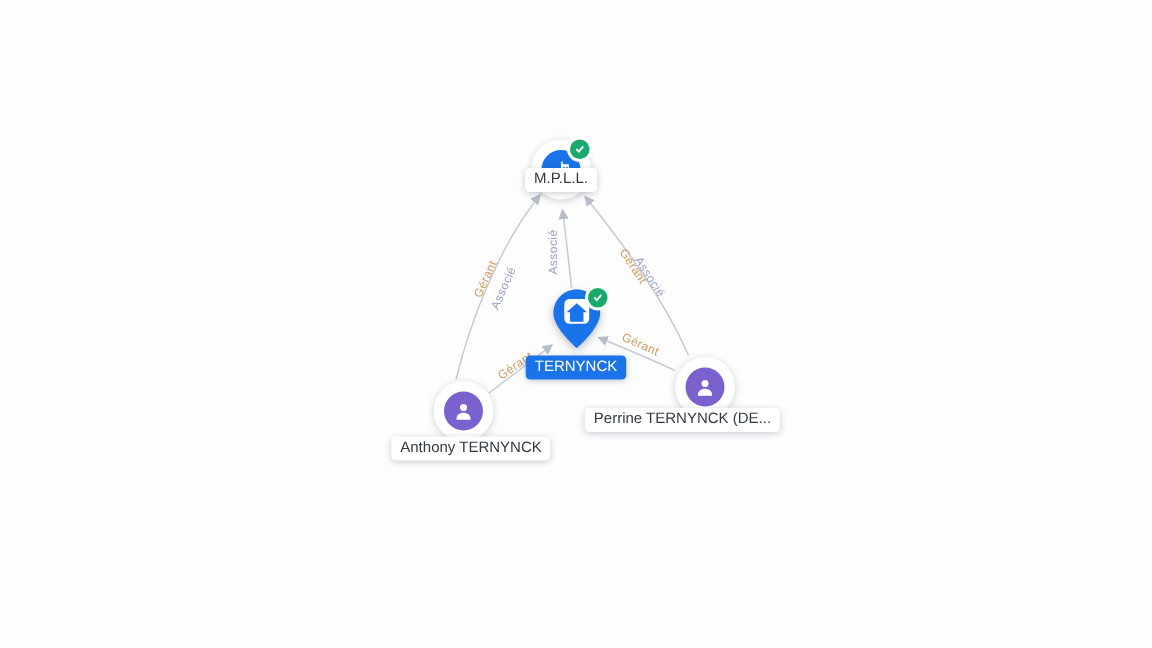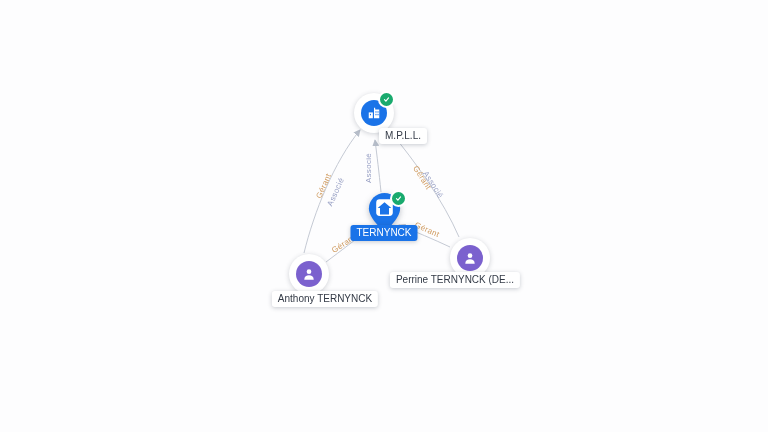--- a/index.html
+++ b/index.html
@@ -87,49 +87,49 @@
           <rect x="5" y="13.5" width="1.8" height="2.4" fill="#1a73e8"></rect>
           <rect x="12" y="3" width="2" height="4" fill="#ffffff"></rect>
         </svg>
       </div>
       <div class="badge" style="right:-1px;top:-2px;">
         <svg width="7" height="7" viewBox="0 0 24 24">
           <path d="M5 12.5l5 5 9-11" stroke="#ffffff" stroke-width="4" fill="none" stroke-linecap="round"></path>
         </svg>
       </div>
     </div>
-    <div class="pill" style="left:374px;top:128px;margin-left:29px;">M.P.L.L.</div>
+    <div class="pill" style="left:374px;top:112px;">M.P.L.L.</div>
   </div>
 
   <div class="node">
     <div class="pin-wrap">
       <svg width="37" height="41" viewBox="0 0 36 42">
         <path d="M18 1 C9.2 1 2 8.2 2 17 c0 10.5 16 24 16 24 s16 -13.5 16 -24 C34 8.2 26.8 1 18 1 Z" fill="#1a73e8"></path>
         <rect x="9.5" y="7.5" width="17" height="17" rx="3.5" fill="#ffffff"></rect>
         <path d="M18 10.5 l-7 6 h2.4 v6.5 h9.2 v-6.5 h2.4 Z" fill="#1a73e8"></path>
       </svg>
     </div>
     <div class="badge" style="left:390px;top:190px;">
       <svg width="7" height="7" viewBox="0 0 24 24">
         <path d="M5 12.5l5 5 9-11" stroke="#ffffff" stroke-width="4" fill="none" stroke-linecap="round"></path>
       </svg>
     </div>
-    <div class="pill pill-blue" style="left:384px;top:225px;">TERNYNCK</div>
+    <div class="pill pill-blue" style="left:384px;top:237px;">TERNYNCK</div>
   </div>
 
   <div class="node">
     <div class="avatar" style="left:289px;top:254px;">
       <div class="avatar-inner inner-purple">
         <svg width="14" height="14" viewBox="0 0 24 24" fill="#ffffff">
           <circle cx="12" cy="8" r="4"></circle>
           <path d="M4 21c0-4.4 3.6-7 8-7s8 2.6 8 7v1H4z"></path>
         </svg>
       </div>
     </div>
-    <div class="pill" style="left:325px;top:291px;">Anthony TERNYNCK</div>
+    <div class="pill" style="left:314px;top:291px;">Anthony TERNYNCK</div>
   </div>
 
   <div class="node">
     <div class="avatar" style="left:450px;top:238px;">
       <div class="avatar-inner inner-purple">
         <svg width="14" height="14" viewBox="0 0 24 24" fill="#ffffff">
           <circle cx="12" cy="8" r="4"></circle>
           <path d="M4 21c0-4.4 3.6-7 8-7s8 2.6 8 7v1H4z"></path>
         </svg>
       </div>

